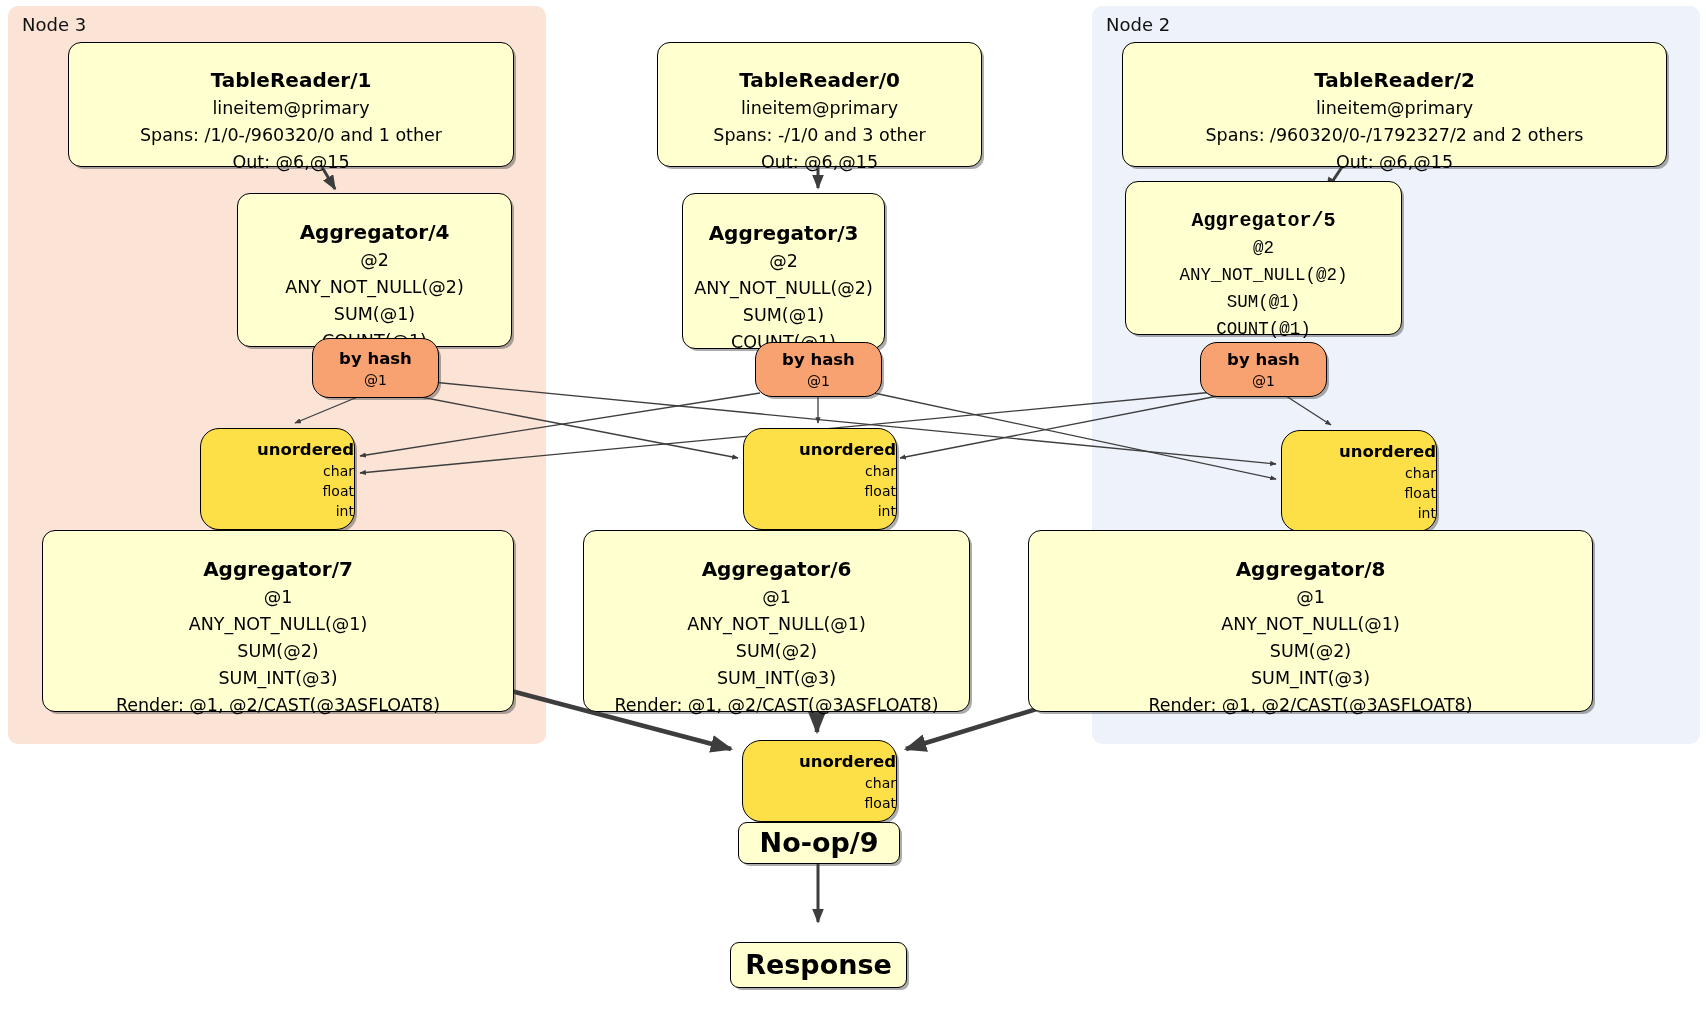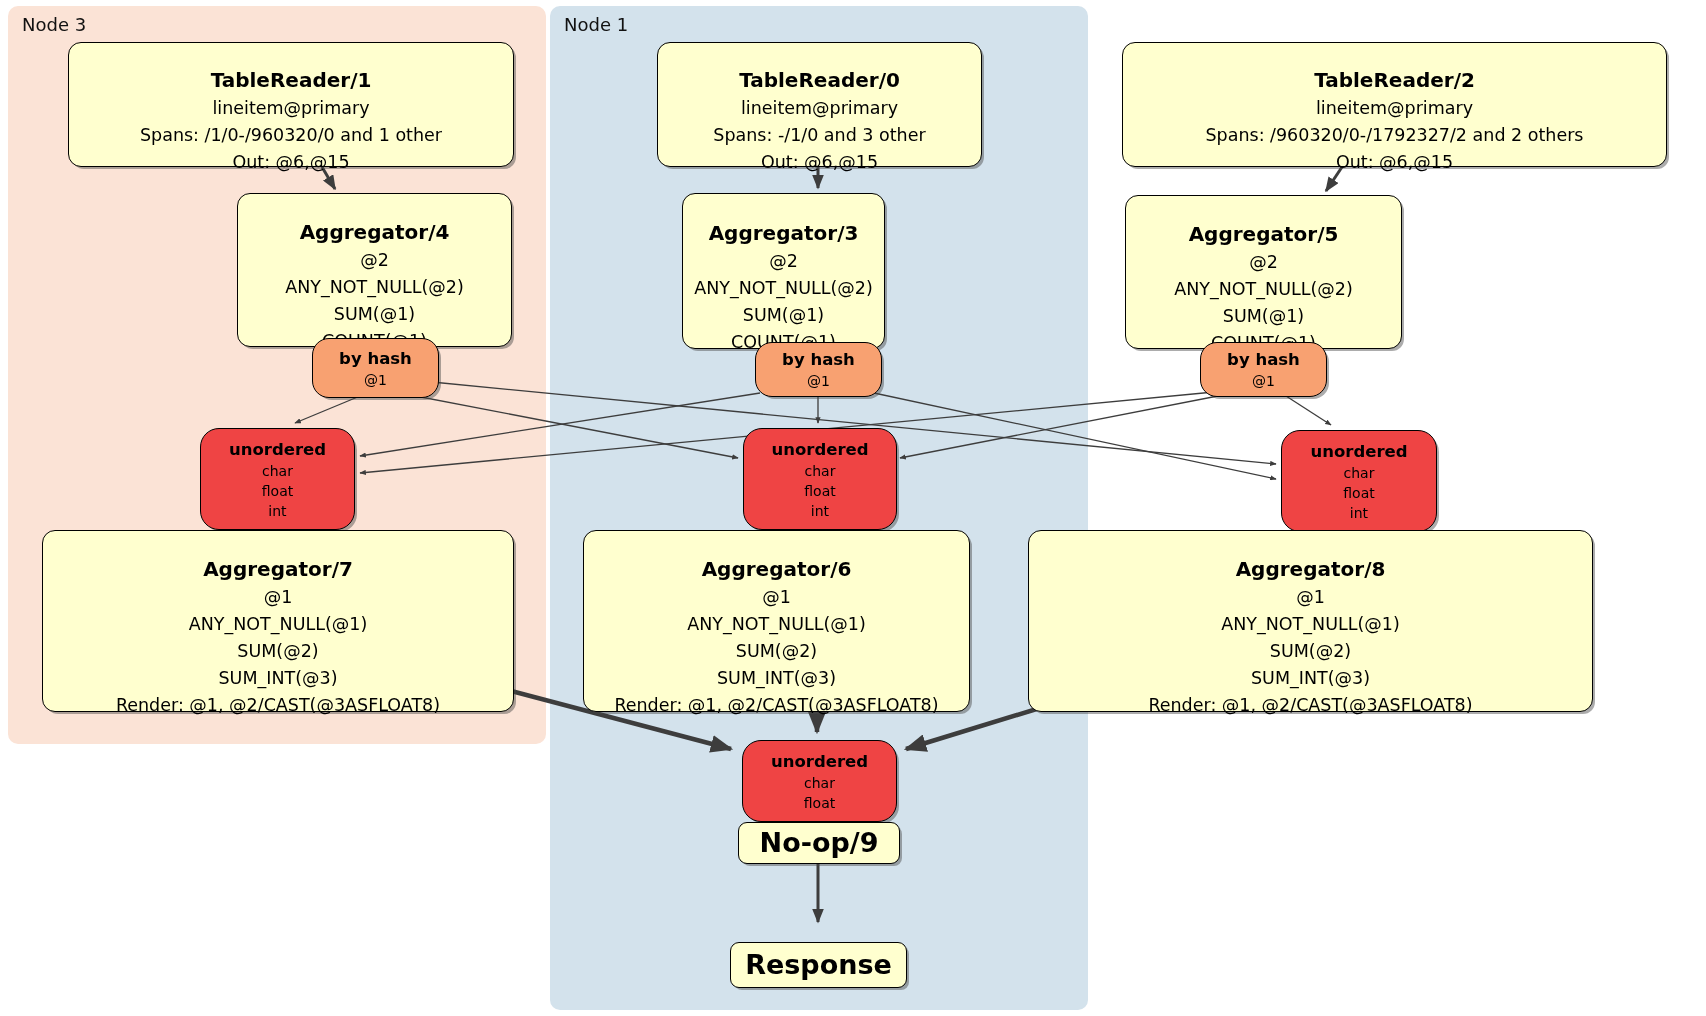--- a/index.html
+++ b/index.html
@@ -22,21 +22,21 @@
   
   .gbox{
     position:absolute;z-index:2;
     border:1.5px solid #000;
     display:flex;flex-direction:column;justify-content:center;align-items:center;
     text-align:center;
     box-shadow:3px 3px 0 -1px rgba(70,70,70,0.45);
   }
   .yellow{background:#ffffcf;border-radius:13px;}
   .orange{background:#f8a171;border-radius:17px;}
-  .blue  {background:#ef4444;border-radius:19px;}
+  .blue  {background:#fde047;border-radius:19px;align-items:flex-end;}
   .pill  {background:#ffffcf;border-radius:9px;}
   .title    {font-weight:bold;font-size:20px;line-height:29px;white-space:nowrap;margin-top:32px;}
   .line     {font-size:17.5px;line-height:27px;white-space:nowrap;}
   .sm-title {font-weight:bold;font-size:16.5px;line-height:23px;white-space:nowrap;}
   .sm-line  {font-size:14px;line-height:20px;white-space:nowrap;}
   .pill-title{font-weight:bold;font-size:27px;line-height:24px;white-space:nowrap;}
   
   #tr1 {left:68px;  top:42px;  width:444px; height:123px;}
   #agg4{left:237px; top:193px; width:273px; height:152px;}
   #hash3{left:312px;top:338px; width:125px; height:58px;}
@@ -46,35 +46,35 @@
   #tr0 {left:657px; top:42px;  width:323px; height:123px;}
   #agg3{left:682px; top:193px; width:201px; height:154px;}
   #hash1{left:755px;top:342px; width:125px; height:53px;}
   #uno1{left:743px; top:428px; width:152px; height:100px;}
   #agg6{left:583px; top:530px; width:385px; height:180px;}
   #uno4{left:742px; top:740px; width:153px; height:80px;}
   #noop{left:738px; top:822px; width:160px; height:40px;}
   #resp{left:730px; top:930px; width:175px; height:44px;margin-top:12px;}
   
   #tr2 {left:1122px;top:42px;  width:543px; height:123px;}
-  #agg5{left:1125px;top:195px; width:275px; height:152px;}
+  #agg5{left:1125px;top:181px; width:275px; height:152px;font-family:Liberation Mono, monospace;}
   #hash2{left:1200px;top:342px;width:125px; height:53px;}
   #uno2{left:1281px;top:430px; width:154px; height:100px;}
   #agg8{left:1028px;top:530px; width:563px; height:180px;}
 </style>
 </head>
 <body>
 
 <div id="canvas">
 
   <div class="region" id="region-node3">
     <div class="region-label">Node 3</div>
   </div>
-  <div class="region" id="region-node1">
-    <div class="region-label">Node 1</div>
+  <div class="region" id="region-node2">
+    <div class="region-label">Node 2</div>
   </div>
 
   <svg id="edges" width="1706" height="1016" viewBox="0 0 1706 1016">
     <defs>
       <marker id="ah" viewBox="0 0 10 8" refX="9" refY="4" markerWidth="5" markerHeight="4" orient="auto">
         <path d="M0,0 L10,4 L0,8 z" fill="#3d3d3d"></path>
       </marker>
     </defs>
     <g stroke="#3d3d3d" fill="none">
 

